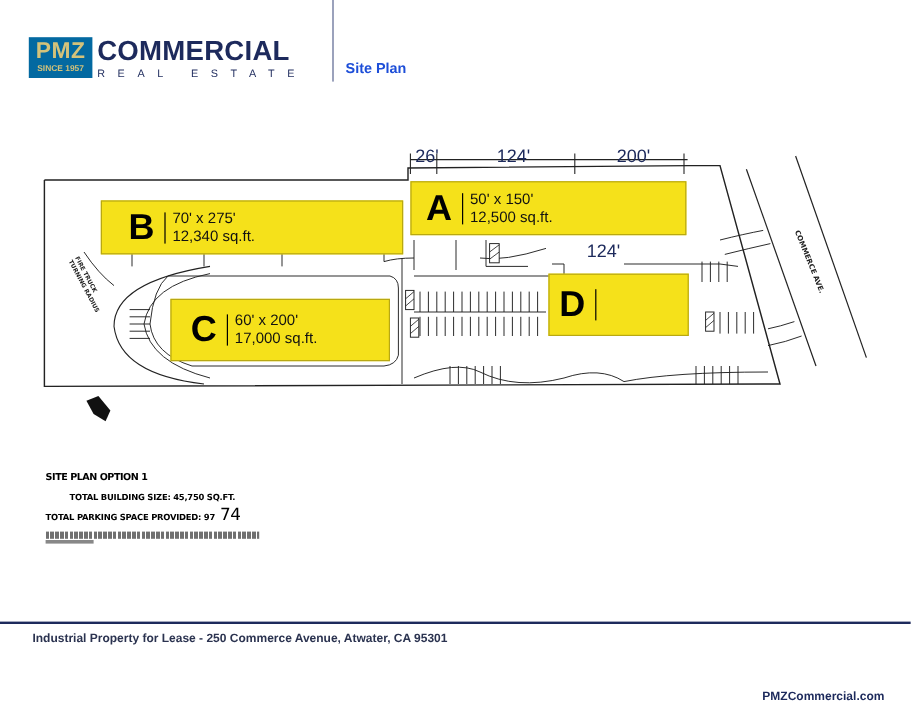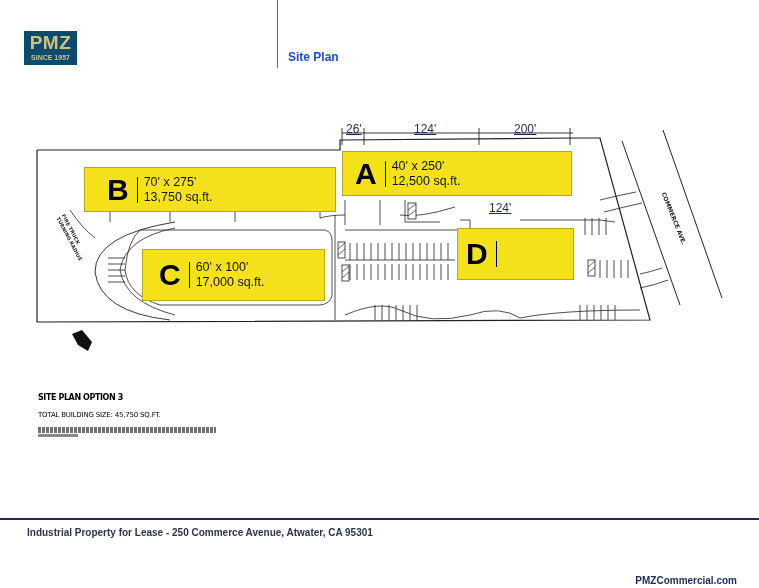--- a/index.html
+++ b/index.html
@@ -1,63 +1,68 @@
 <!DOCTYPE html>
 <html><head>
 <meta charset="utf-8">
 <style>
   html, body { margin:0; padding:0; background:#ffffff; }
   body { width:759px; height:588px; position:relative; overflow:hidden; font-family:"Liberation Sans", sans-serif; }
 
   
   .logo { position:absolute; left:24px; top:31px; height:34px; display:flex; align-items:stretch; }
-  .logo-box { width:53px; height:34px; background:#0c4a6e; display:flex; flex-direction:column; align-items:center; justify-content:center; }
+  .logo-box { width:53px; height:34px; background:#0369a1; display:flex; flex-direction:column; align-items:center; justify-content:center; }
   .logo-pmz { color:#d4c27a; font-weight:bold; font-size:19px; line-height:18px; letter-spacing:0.5px; }
   .logo-since { color:#d4c27a; font-size:7px; font-weight:bold; line-height:9px; margin-top:1px; }
   .logo-text { margin-left:4px; display:flex; flex-direction:column; }
   .logo-commercial { color:#1d2a5c; font-weight:bold; font-size:23px; line-height:22px; letter-spacing:0.2px; }
   .logo-rule { height:1px; background:#1d2a5c; margin:1px 0 2px 0; }
   .logo-realestate { color:#1d2a5c; font-size:9px; letter-spacing:10.5px; line-height:10px; }
 
   .hdr-divider { position:absolute; left:277px; top:0; width:1px; height:68px; background:#5a6590; }
   .page-title { position:absolute; left:288px; top:50px; font-size:12px; font-weight:bold; color:#1d4ed8; }
 
   
   .plan { position:absolute; left:0; top:115px; width:759px; height:260px; }
   .plan svg { position:absolute; left:0; top:0; }
 
   .bldg { position:absolute; background:#f5e11a; border:1px solid #b8a812; display:flex; align-items:center; box-sizing:border-box; }
   .bldg .letter { font-weight:bold; font-size:30px; color:#000; line-height:30px; }
   .bldg .sep { width:1px; height:26px; background:#000; margin:0 6px 0 8px; }
   .bldg .info { display:flex; flex-direction:column; font-size:12.5px; color:#111; line-height:15px; }
 
-  .dim { position:absolute; font-size:12px; color:#1d2a5c;text-decoration:underline; }
+  .dim { position:absolute; font-size:15px; color:#1d2a5c; }
 
   .notes { position:absolute; left:38px; top:393px; font-family:"DejaVu Sans", sans-serif; color:#000; }
   .notes .n-title { font-size:8px; font-weight:bold; letter-spacing:-0.4px; }
-  .notes .n-line { font-size:7px; font-weight:normal; letter-spacing:-0.2px; margin-top:9px; }
+  .notes .n-line { font-size:7px; font-weight:bold; letter-spacing:-0.2px; margin-top:9px;text-align:center; }
   .notes .n-line2 { font-size:7px; font-weight:bold; letter-spacing:-0.2px; margin-top:4px; display:flex; align-items:flex-end; }
   .notes .hand { font-size:14px; font-weight:normal; margin-left:4px; line-height:12px; }
   .notes .fine { width:178px; height:6px; margin-top:8px; background:repeating-linear-gradient(90deg,#333 0 3px,#fff 3px 4px); opacity:0.7; }
   .notes .fine2 { width:40px; height:3px; margin-top:1px; background:#555; opacity:0.7; }
 
   .street { position:absolute; font-family:"DejaVu Sans", sans-serif; font-size:6px; font-weight:bold; color:#222; transform-origin:left top; }
 
   
   .footer-rule { position:absolute; left:0; top:518px; width:759px; height:2px; background:#1d2a5c; }
   .footer-left { position:absolute; left:27px; top:527px; font-size:10px; color:#2b3350;font-weight:bold; }
   .footer-right { position:absolute; right:22px; top:527px; font-size:10px; font-weight:bold; color:#1d2a5c;margin-top:48px; }
 </style>
 </head>
 <body>
 
 <div class="logo">
   <div class="logo-box">
     <span class="logo-pmz">PMZ</span>
     <span class="logo-since">SINCE 1957</span>
+  </div>
+  <div class="logo-text">
+    <span class="logo-commercial">COMMERCIAL</span>
+    <div class="logo-rule"></div>
+    <span class="logo-realestate">REAL ESTATE</span>
   </div>
 </div>
 <div class="hdr-divider"></div>
 <div class="page-title">Site Plan</div>
 
 <div class="plan">
   <svg width="759" height="260" viewBox="0 115 759 260">
     <g fill="none" stroke="#222" stroke-width="1.2">
 
       <polyline points="37,150 340,150 340,140 575,138 600,138 650,320 37,322 37,150"></polyline>
@@ -176,54 +181,58 @@
 
   <div class="dim" style="left:346px;top:7px;">26'</div>
   <div class="dim" style="left:414px;top:7px;">124'</div>
   <div class="dim" style="left:514px;top:7px;">200'</div>
   <div class="dim" style="left:489px;top:86px;">124'</div>
 
   <div class="bldg" style="left:342px;top:36px;width:230px;height:45px;padding-left:12px;">
     <span class="letter">A</span>
     <span class="sep"></span>
     <span class="info">
-      <span>40' x 250'</span>
+      <span>50' x 150'</span>
       <span>12,500 sq.ft.</span>
     </span>
   </div>
 
   <div class="bldg" style="left:84px;top:52px;width:252px;height:45px;padding-left:22px;">
     <span class="letter">B</span>
     <span class="sep"></span>
     <span class="info">
       <span>70' x 275'</span>
-      <span>13,750 sq.ft.</span>
+      <span>12,340 sq.ft.</span>
     </span>
   </div>
 
   <div class="bldg" style="left:142px;top:134px;width:183px;height:52px;padding-left:16px;">
     <span class="letter">C</span>
     <span class="sep"></span>
     <span class="info">
-      <span>60' x 100'</span>
+      <span>60' x 200'</span>
       <span>17,000 sq.ft.</span>
     </span>
   </div>
 
   <div class="bldg" style="left:457px;top:113px;width:117px;height:52px;padding-left:8px;">
     <span class="letter">D</span>
     <span class="sep"></span>
   </div>
 
   <div class="street" style="left:667px;top:76px;transform:rotate(68deg);">COMMERCE AVE.</div>
   <div class="street" style="left:66px;top:98px;transform:rotate(62deg);font-size:5px;width:50px;">FIRE TRUCK TURNING RADIUS</div>
 </div>
 
 <div class="notes">
-  <div class="n-title">SITE PLAN OPTION 3</div>
+  <div class="n-title">SITE PLAN OPTION 1</div>
   <div class="n-line">TOTAL BUILDING SIZE: 45,750 SQ.FT.</div>
+  <div class="n-line2">
+    <span>TOTAL PARKING SPACE PROVIDED: 97</span>
+    <span class="hand">74</span>
+  </div>
   <div class="fine"></div>
   <div class="fine2"></div>
 </div>
 
 <div class="footer-rule"></div>
 <div class="footer-left">Industrial Property for Lease - 250 Commerce Avenue, Atwater, CA 95301</div>
 <div class="footer-right">PMZCommercial.com</div>
 
 </body></html>

